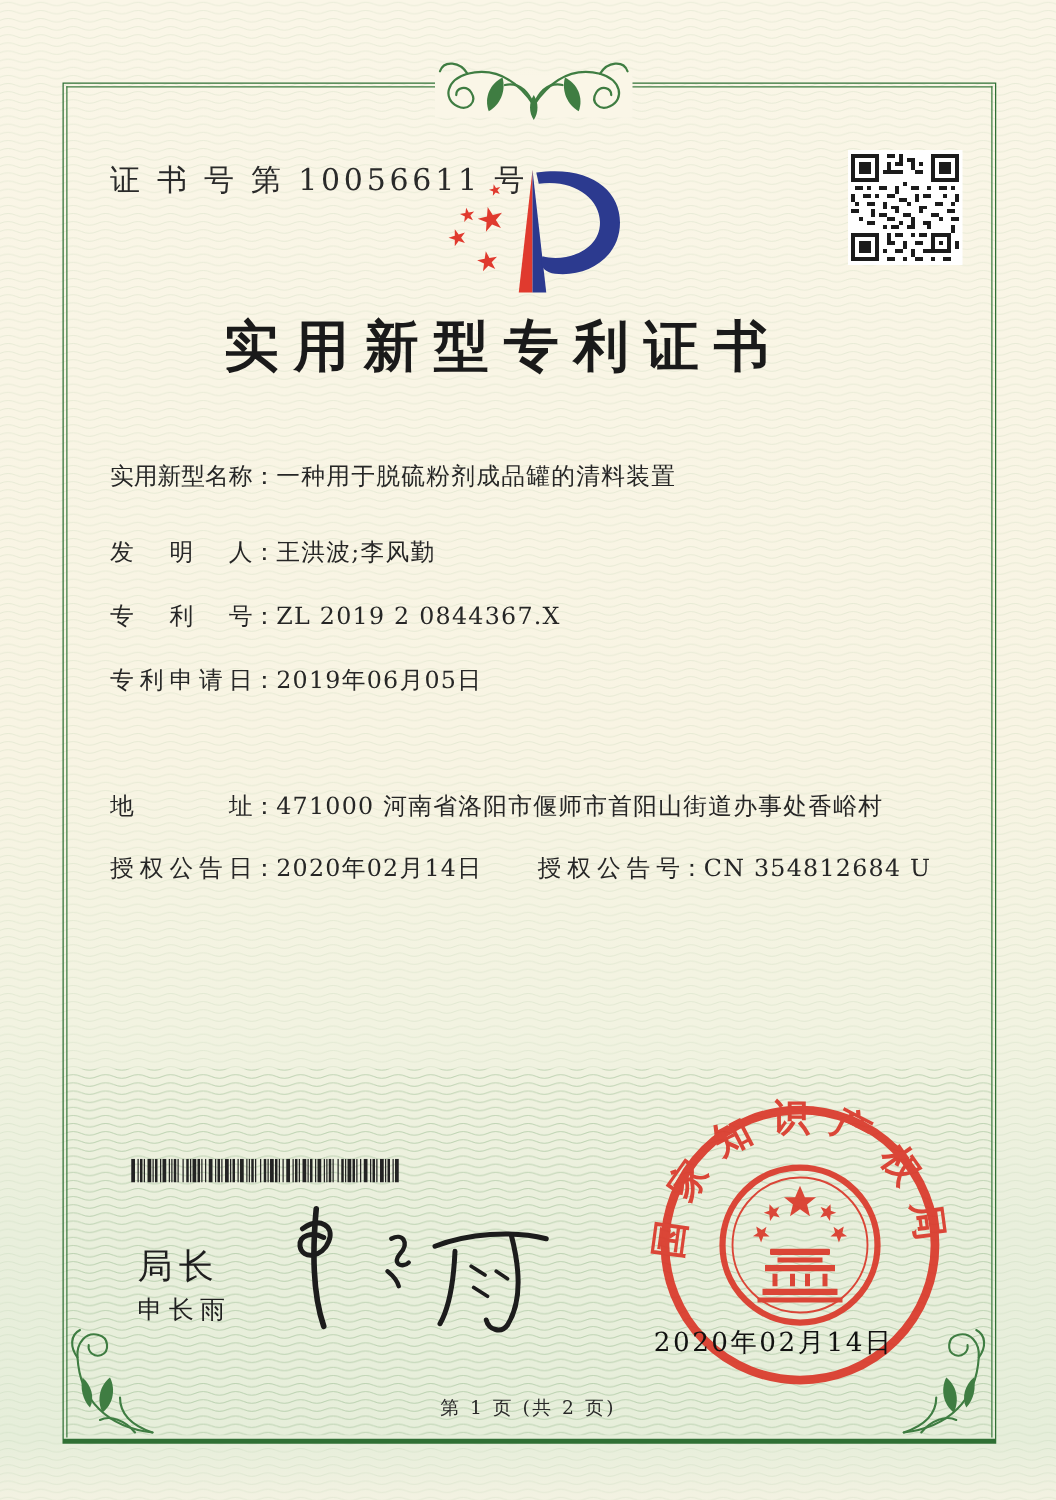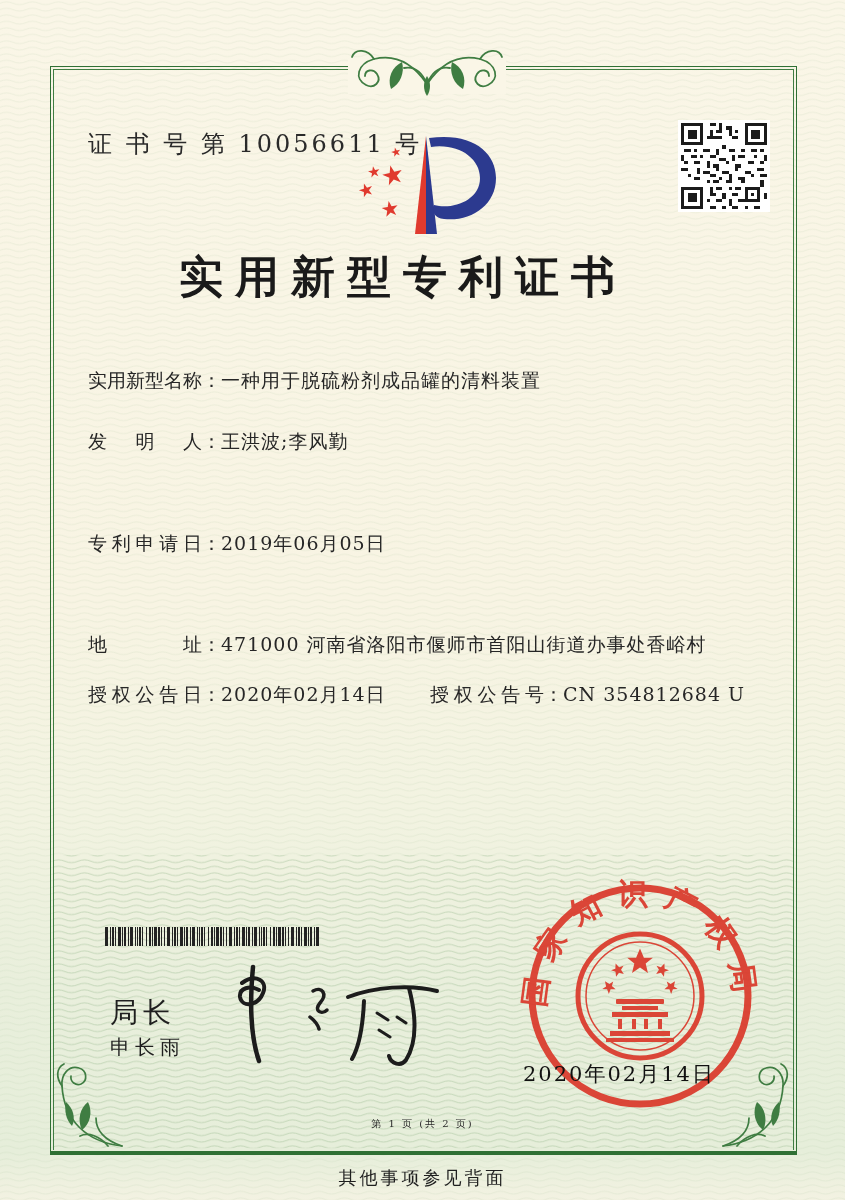--- a/index.html
+++ b/index.html
@@ -28,21 +28,21 @@
   .paras p{margin:0;text-indent:2em;}
   
   .barcode{left:104px;top:927px;}
   
   .official-title{left:110px;top:994px;font-size:28px;letter-spacing:5px;font-family:"DejaVu Sans","Liberation Sans",sans-serif;color:#1f1f1f;}
   .official-name{left:110px;top:1034px;font-size:20px;letter-spacing:5px;font-family:"DejaVu Sans","Liberation Sans",sans-serif;color:#1f1f1f;}
   .signature{left:212px;top:955px;}
   
   .seal{left:520px;top:876px;}
   .seal-date{left:523px;top:1060px;font-size:21px;letter-spacing:2px;color:#111;}
-  .page-info{left:0;top:1117px;width:845px;text-align:center;font-size:10px;letter-spacing:2px;color:#2a2a2a;}
+  .page-info{left:0;top:1117px;width:845px;text-align:center;font-size:15px;letter-spacing:2px;color:#2a2a2a;}
   .back-note{left:0;top:1166px;width:845px;text-align:center;font-size:18px;letter-spacing:3px;color:#1f1f1f;}
 </style>
 </head>
 <body>
 
 <div class="page">
 
   <svg class="abs" width="845" height="1200" style="left:0;top:0">
     <defs>
       <pattern id="wave" width="26" height="6.5" patternUnits="userSpaceOnUse">
@@ -135,20 +135,23 @@
       M10,27h2v1h-2z M14,27h1v1h-1z M17,27h2v1h-2z M21,27h1v1h-1z M24,27h2v1h-2z"></path>
   </svg>
 
   <div class="abs title">实用新型专利证书</div>
 
   <div class="abs frow r1">
     <span class="flabel">实用新型名称</span><span>：</span><span class="fvalue">一种用于脱硫粉剂成品罐的清料装置</span>
   </div>
   <div class="abs frow r2">
     <span class="flabel">发明人</span><span>：</span><span class="fvalue">王洪波;李风勤</span>
+  </div>
+  <div class="abs frow r3">
+    <span class="flabel">专利号</span><span>：</span><span class="fvalue">ZL 2019 2 0844367.X</span>
   </div>
   <div class="abs frow r4">
     <span class="flabel">专利申请日</span><span>：</span><span class="fvalue">2019年06月05日</span>
   </div>
   <div class="abs frow r6">
     <span class="flabel">地址</span><span>：</span><span class="fvalue">471000 河南省洛阳市偃师市首阳山街道办事处香峪村</span>
   </div>
   <div class="abs frow r7">
     <span class="flabel">授权公告日</span><span>：</span><span class="fvalue">2020年02月14日</span>
     <span class="fpair2">
@@ -202,15 +205,14 @@
       <rect x="4" y="23" width="4" height="10"></rect>
       <rect x="18" y="23" width="4" height="10"></rect>
       <rect x="-30" y="35" width="60" height="5"></rect>
       <rect x="-34" y="42" width="68" height="4"></rect>
     </g>
   </svg>
   <div class="abs seal-date">2020年02月14日</div>
 
   <div class="abs page-info">第 1 页 (共 2 页)</div>
 
-  <div class="abs back-note">其他事项参见背面</div>
 
 </div>
 
 </body></html>

